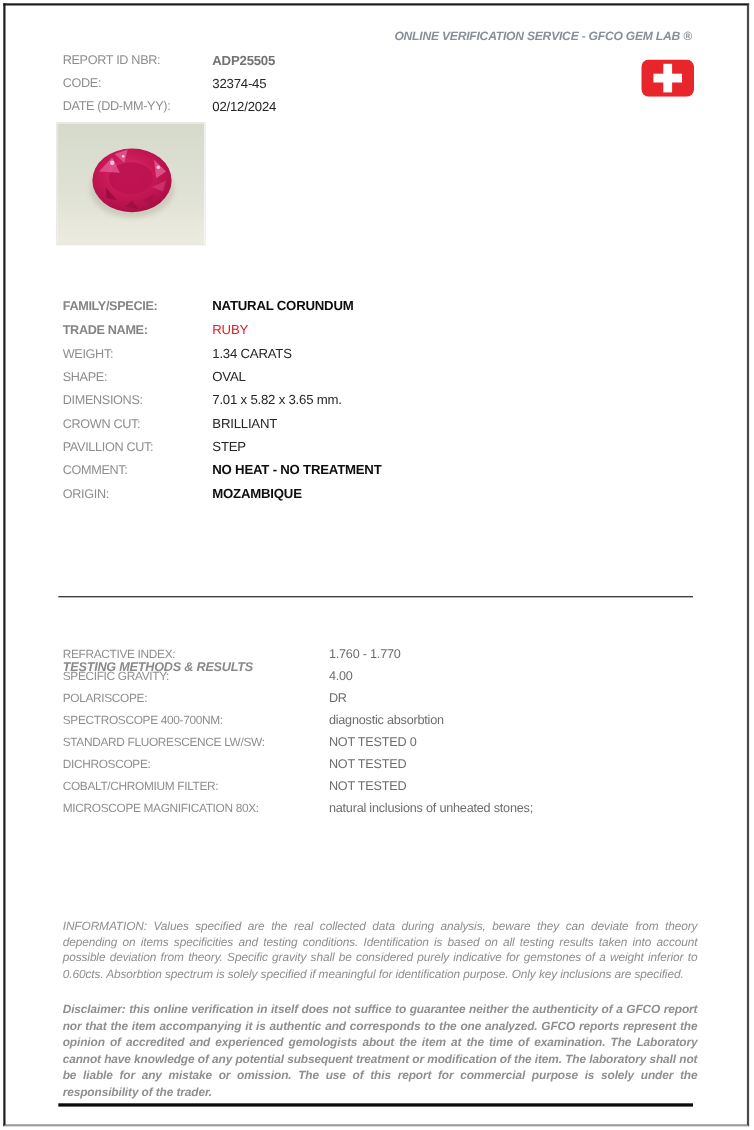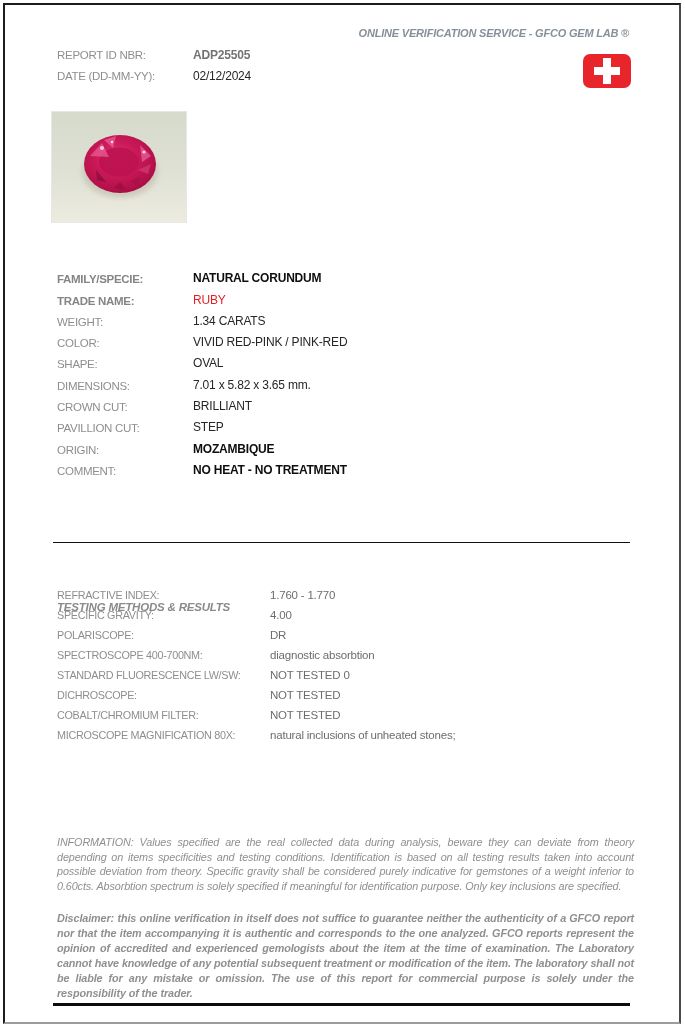--- a/index.html
+++ b/index.html
@@ -36,21 +36,21 @@
   .f-row.lbl-bold .lbl{font-weight:bold;color:#858585;}
   .f-row.val-bold .val{font-weight:bold;color:#0e0e0e;}
   .f-row.val-red .val{font-weight:normal;color:#e31e24;}
 
   
   .divider{position:absolute;left:48px;top:537px;width:577px;height:0;
            border-top:1.5px solid #111;}
   .sec-title{position:absolute;left:52px;top:551px;font-size:11.5px;font-weight:bold;
              font-style:italic;color:#8a8a8a;letter-spacing:-0.2px;margin-top:45px;}
   .test-block{position:absolute;left:52px;top:580px;width:560px;}
-  .t-row{display:flex;height:20px;align-items:center;}
+  .t-row{display:flex;height:20px;align-items:center;gap:29px;}
   .t-row .lbl{width:213px;font-size:10.8px;color:#8e8e8e;letter-spacing:-0.3px;}
   .t-row .val{font-size:11.5px;color:#6d6d6d;letter-spacing:-0.2px;}
 
   
   .para{position:absolute;left:52px;width:577px;font-size:10.8px;font-style:italic;
         color:#8f8f8f;text-align:justify;letter-spacing:-0.1px;}
   .para.info{top:830px;line-height:14.5px;}
   .para.disc{top:906px;line-height:15px;font-weight:bold;}
   .bottom-rule{position:absolute;left:48px;top:998px;width:577px;height:3px;background:#0c0c0c;}
 </style>
@@ -67,20 +67,24 @@
         <rect x="0" y="0" width="48" height="34" rx="7" fill="#e8252b"></rect>
         <rect x="11" y="13" width="26" height="8" fill="#ffffff"></rect>
         <rect x="20" y="4" width="8" height="26" fill="#ffffff"></rect>
       </svg>
     </div>
 
     <div class="meta-block">
       <div class="meta-row bold-val">
         <span class="lbl">REPORT ID NBR:</span>
         <span class="val">ADP25505</span>
+      </div>
+      <div class="meta-row">
+        <span class="lbl">CODE:</span>
+        <span class="val">32374-45</span>
       </div>
       <div class="meta-row">
         <span class="lbl">DATE (DD-MM-YY):</span>
         <span class="val">02/12/2024</span>
       </div>
     </div>
 
     <div class="photo">
       <svg width="134" height="110" viewBox="0 0 134 110">
         <defs>
@@ -123,47 +127,43 @@
       </div>
       <div class="f-row lbl-bold val-red">
         <span class="lbl">TRADE NAME:</span>
         <span class="val">RUBY</span>
       </div>
       <div class="f-row">
         <span class="lbl">WEIGHT:</span>
         <span class="val">1.34 CARATS</span>
       </div>
       <div class="f-row">
-        <span class="lbl">COLOR:</span>
-        <span class="val">VIVID RED-PINK / PINK-RED</span>
-      </div>
-      <div class="f-row">
         <span class="lbl">SHAPE:</span>
         <span class="val">OVAL</span>
       </div>
       <div class="f-row">
         <span class="lbl">DIMENSIONS:</span>
         <span class="val">7.01 x 5.82 x 3.65 mm.</span>
       </div>
       <div class="f-row">
         <span class="lbl">CROWN CUT:</span>
         <span class="val">BRILLIANT</span>
       </div>
       <div class="f-row">
         <span class="lbl">PAVILLION CUT:</span>
         <span class="val">STEP</span>
+      </div>
+      <div class="f-row val-bold">
+        <span class="lbl">COMMENT:</span>
+        <span class="val">NO HEAT - NO TREATMENT</span>
       </div>
       <div class="f-row val-bold">
         <span class="lbl">ORIGIN:</span>
         <span class="val">MOZAMBIQUE</span>
       </div>
-      <div class="f-row val-bold">
-        <span class="lbl">COMMENT:</span>
-        <span class="val">NO HEAT - NO TREATMENT</span>
-      </div>
     </div>
 
     <div class="divider"></div>
 
     <div class="sec-title">TESTING METHODS &amp; RESULTS</div>
 
     <div class="test-block">
       <div class="t-row">
         <span class="lbl">REFRACTIVE INDEX:</span>
         <span class="val">1.760 - 1.770</span>

